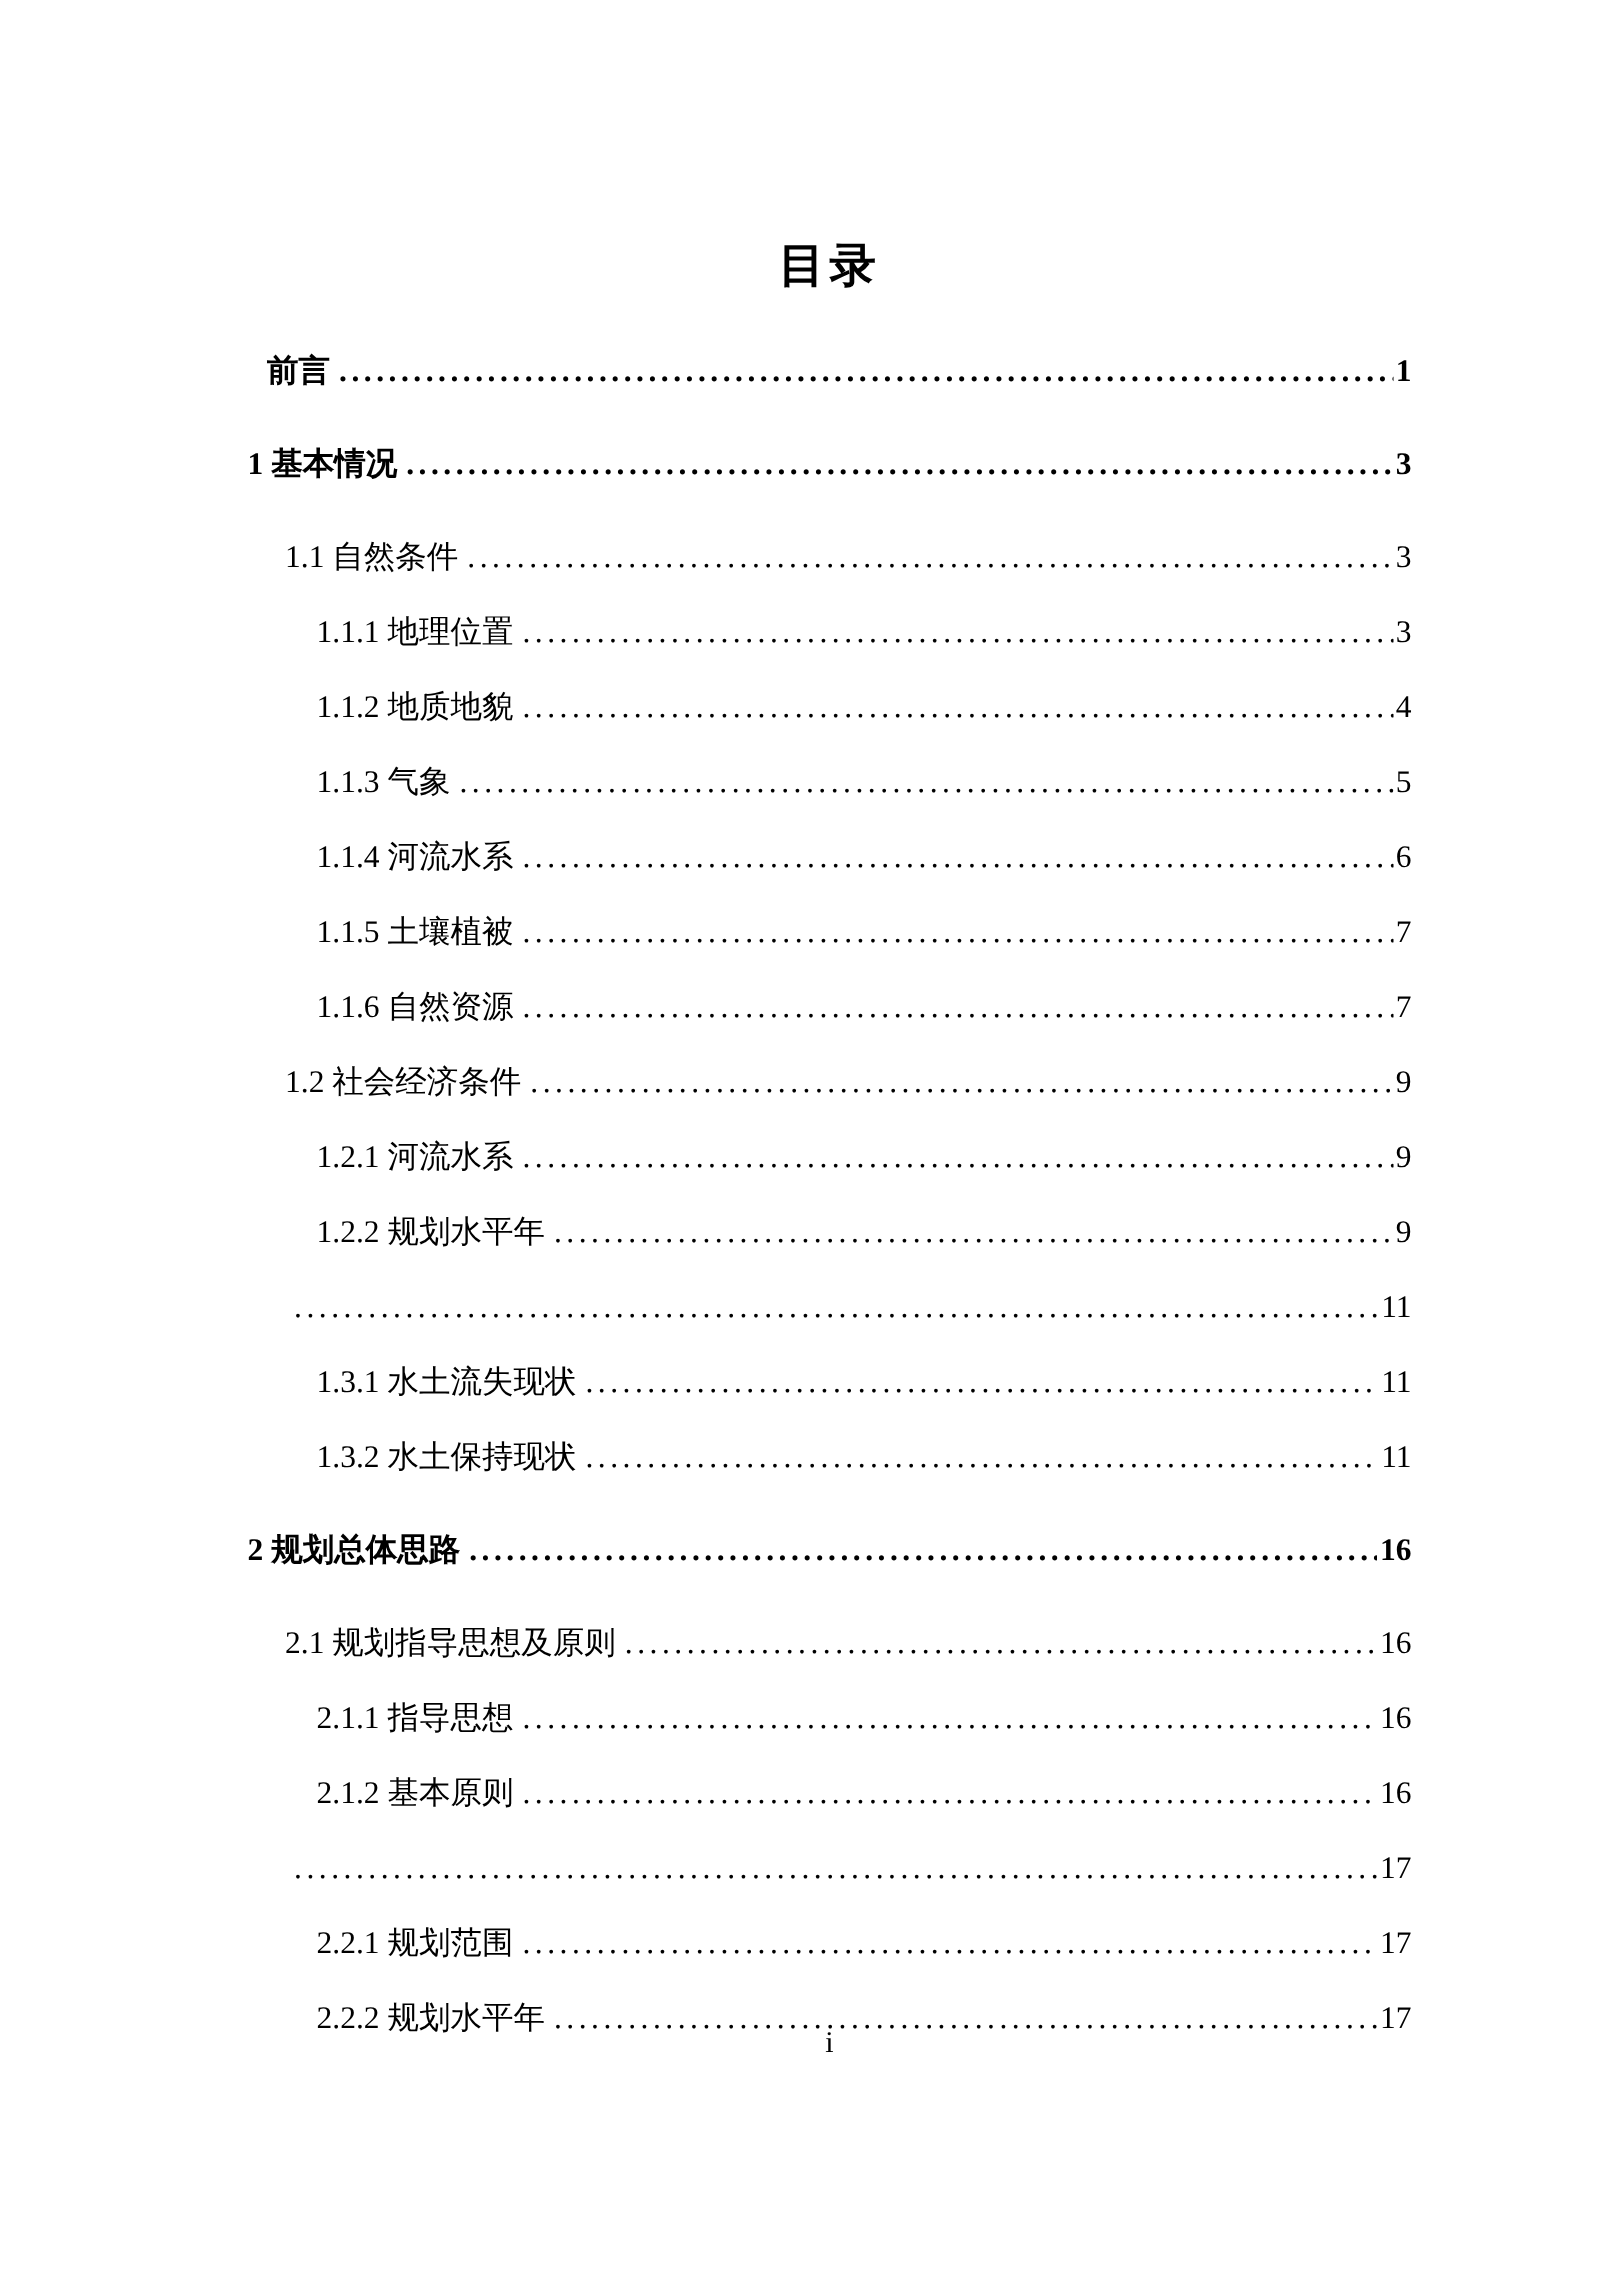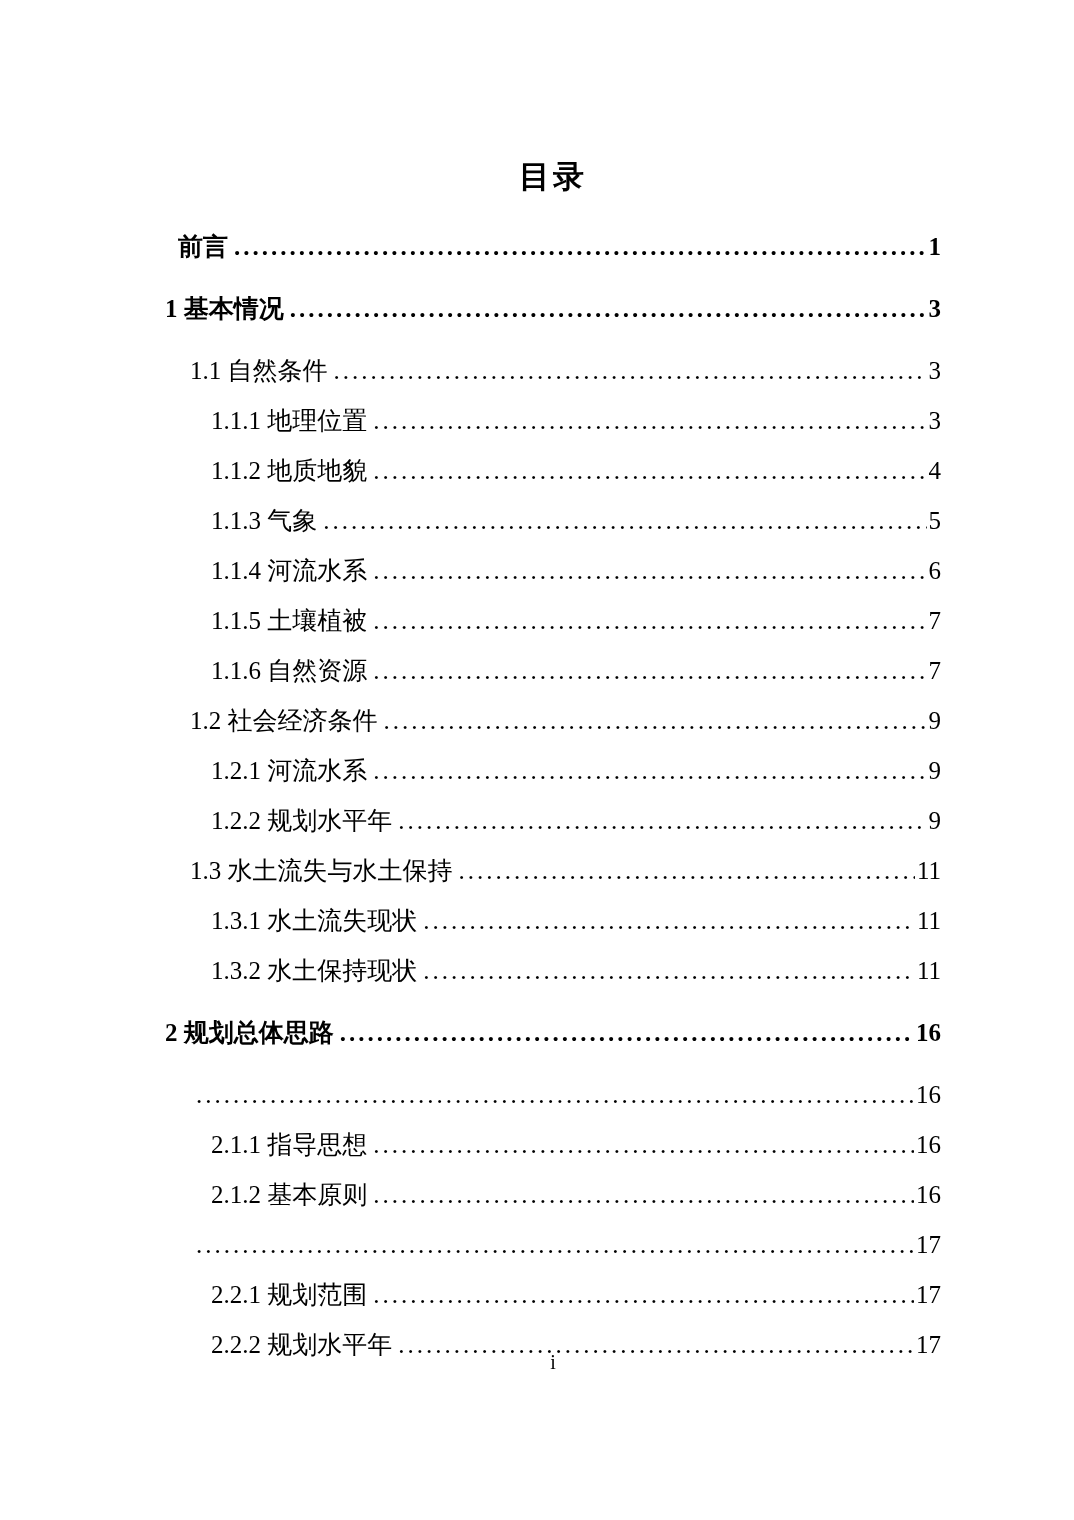--- a/index.html
+++ b/index.html
@@ -32,21 +32,21 @@
     font-weight: bold;
     line-height: 38px;
     letter-spacing: 3px;
     margin: 0 0 38px 0;
   }
   .toc-list { width: 100%; }
   .row {
     display: flex;
     align-items: center;
     white-space: nowrap;
-    font-size: 25px;
+    font-size: 21px;
     line-height: 26px;
     margin-bottom: 24px;
     cursor: pointer;
   }
   .row.bold-row {
     font-weight: bold;
     margin-top: 36px;
     margin-bottom: 36px;
   }
   .row.bold-row:first-child { margin-top: 0; }
@@ -150,21 +150,20 @@
     <span class="pagenum">9</span>
   </div>
 
   <div class="row level-3">
     <span class="label">1.2.2 规划水平年</span>
     <span class="leader">................................................................................................................................................................</span>
     <span class="pagenum">9</span>
   </div>
 
   <div class="row level-2">
-    <span class="label">1.3 水土流失与水土保持</span>
     <span class="leader">................................................................................................................................................................</span>
     <span class="pagenum">11</span>
   </div>
 
   <div class="row level-3">
     <span class="label">1.3.1 水土流失现状</span>
     <span class="leader">................................................................................................................................................................</span>
     <span class="pagenum">11</span>
   </div>
 
@@ -174,20 +173,21 @@
     <span class="pagenum">11</span>
   </div>
 
   <div class="row level-1 bold-row">
     <span class="label">2 规划总体思路</span>
     <span class="leader">................................................................................................................................................................</span>
     <span class="pagenum">16</span>
   </div>
 
   <div class="row level-2">
+    <span class="label">2.1 规划指导思想及原则</span>
     <span class="leader">................................................................................................................................................................</span>
     <span class="pagenum">16</span>
   </div>
 
   <div class="row level-3">
     <span class="label">2.1.1 指导思想</span>
     <span class="leader">................................................................................................................................................................</span>
     <span class="pagenum">16</span>
   </div>
 

